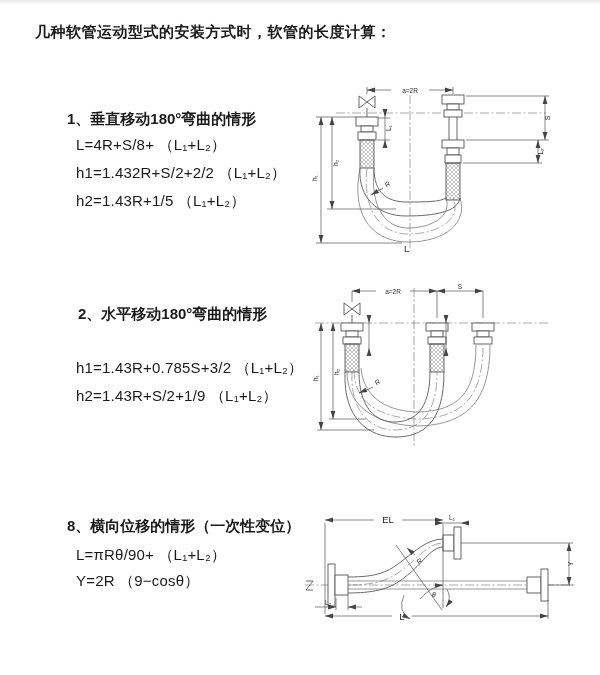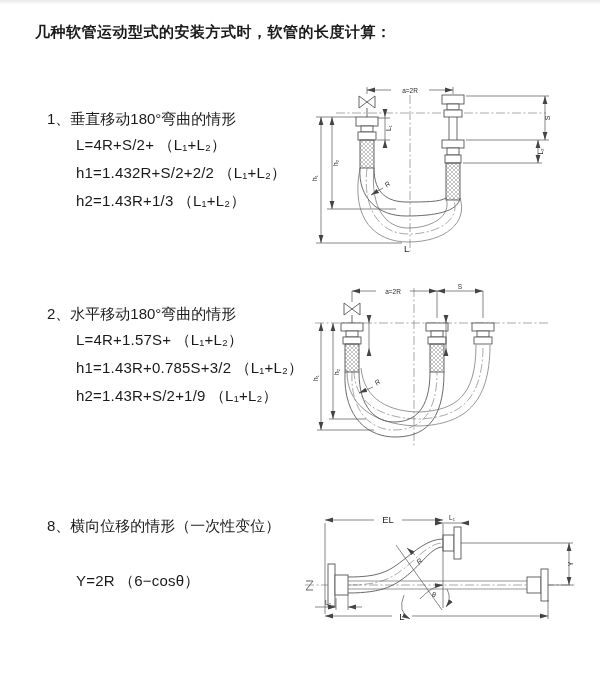--- a/index.html
+++ b/index.html
@@ -1,23 +1,23 @@
 <!DOCTYPE html>
 <html><head>
 <meta charset="utf-8">
 <style>
   html,body{margin:0;padding:0;}
   body{font-family:"Liberation Sans","DejaVu Sans",sans-serif;background:#ffffff;}
   .page{position:relative;width:600px;height:675px;background:#fff;overflow:hidden;color:#1a1a1a;}
   .scan-top{position:absolute;top:0;left:0;right:0;height:5px;background:linear-gradient(#eaeaea,#ffffff);}
   .title{position:absolute;left:35px;top:23px;font-size:15px;font-weight:bold;letter-spacing:0.5px;white-space:nowrap;}
-  .sec-heading{position:absolute;font-size:15px;font-weight:normal;white-space:nowrap;}
+  .sec-heading{position:absolute;font-size:15px;font-weight:bold;white-space:nowrap;margin-left:20px;}
   .formula{position:absolute;left:76px;font-size:15px;white-space:nowrap;letter-spacing:0.2px;}
   #h1x{left:47px;top:110px;}
-  #h2x{left:47px;top:305px;}
+  #h2x{left:58px;top:305px;}
   #h3x{left:47px;top:517px;}
   svg{position:absolute;overflow:visible;}
   .thin{fill:none;stroke:#5a5a5a;stroke-width:0.9;}
   .thin2{fill:none;stroke:#6a6a6a;stroke-width:0.7;}
   .cl{fill:none;stroke:#7a7a7a;stroke-width:0.65;stroke-dasharray:9 2.5 2 2.5;}
   .dim{fill:none;stroke:#555;stroke-width:0.7;}
   .fit{fill:#ffffff;stroke:#555;stroke-width:0.9;}
   .valve{fill:none;stroke:#555;stroke-width:0.9;}
   svg text{fill:#2a2a2a;font-size:7px;font-family:"Liberation Sans","DejaVu Sans",sans-serif;}
   .big{font-size:9.5px;}
@@ -25,31 +25,31 @@
 </style>
 </head>
 <body>
 
 <div class="page">
   <div class="scan-top"></div>
 
   <div class="title">几种软管运动型式的安装方式时，软管的长度计算：</div>
 
   <div class="sec-heading" id="h1x">1、垂直移动180°弯曲的情形</div>
-  <div class="formula" style="top:136px">L=4R+S/2+ （L₁+L₂）</div>
+  <div class="formula" style="top:136px">L=4R+S/8+ （L₁+L₂）</div>
   <div class="formula" style="top:164px">h1=1.432R+S/2+2/2 （L₁+L₂）</div>
-  <div class="formula" style="top:192px">h2=1.43R+1/3 （L₁+L₂）</div>
+  <div class="formula" style="top:192px">h2=1.43R+1/5 （L₁+L₂）</div>
 
   <div class="sec-heading" id="h2x">2、水平移动180°弯曲的情形</div>
-  <div class="formula" style="top:331px">L=4R+1.57S+ （L₁+L₂）</div>
   <div class="formula" style="top:359px">h1=1.43R+0.785S+3/2 （L₁+L₂）</div>
   <div class="formula" style="top:387px">h2=1.43R+S/2+1/9 （L₁+L₂）</div>
 
   <div class="sec-heading" id="h3x">8、横向位移的情形（一次性变位）</div>
-  <div class="formula" style="top:572px">Y=2R （6−cosθ）</div>
+  <div class="formula" style="top:546px">L=πRθ/90+ （L₁+L₂）</div>
+  <div class="formula" style="top:572px">Y=2R （9−cosθ）</div>
 
   <svg style="left:312px;top:72px" width="236" height="186" viewBox="312 72 236 186">
     <defs>
       <pattern id="p1" width="4" height="4" patternUnits="userSpaceOnUse">
         <path d="M0,4 L4,0 M0,0 L4,4" stroke="#8a8a8a" stroke-width="0.5"></path>
       </pattern>
       <marker id="m1" markerWidth="8" markerHeight="6" refX="8" refY="3" orient="auto-start-reverse" markerUnits="userSpaceOnUse">
         <path d="M0,0.6 L8,3 L0,5.4 Z" fill="#444"></path>
       </marker>
     </defs>

